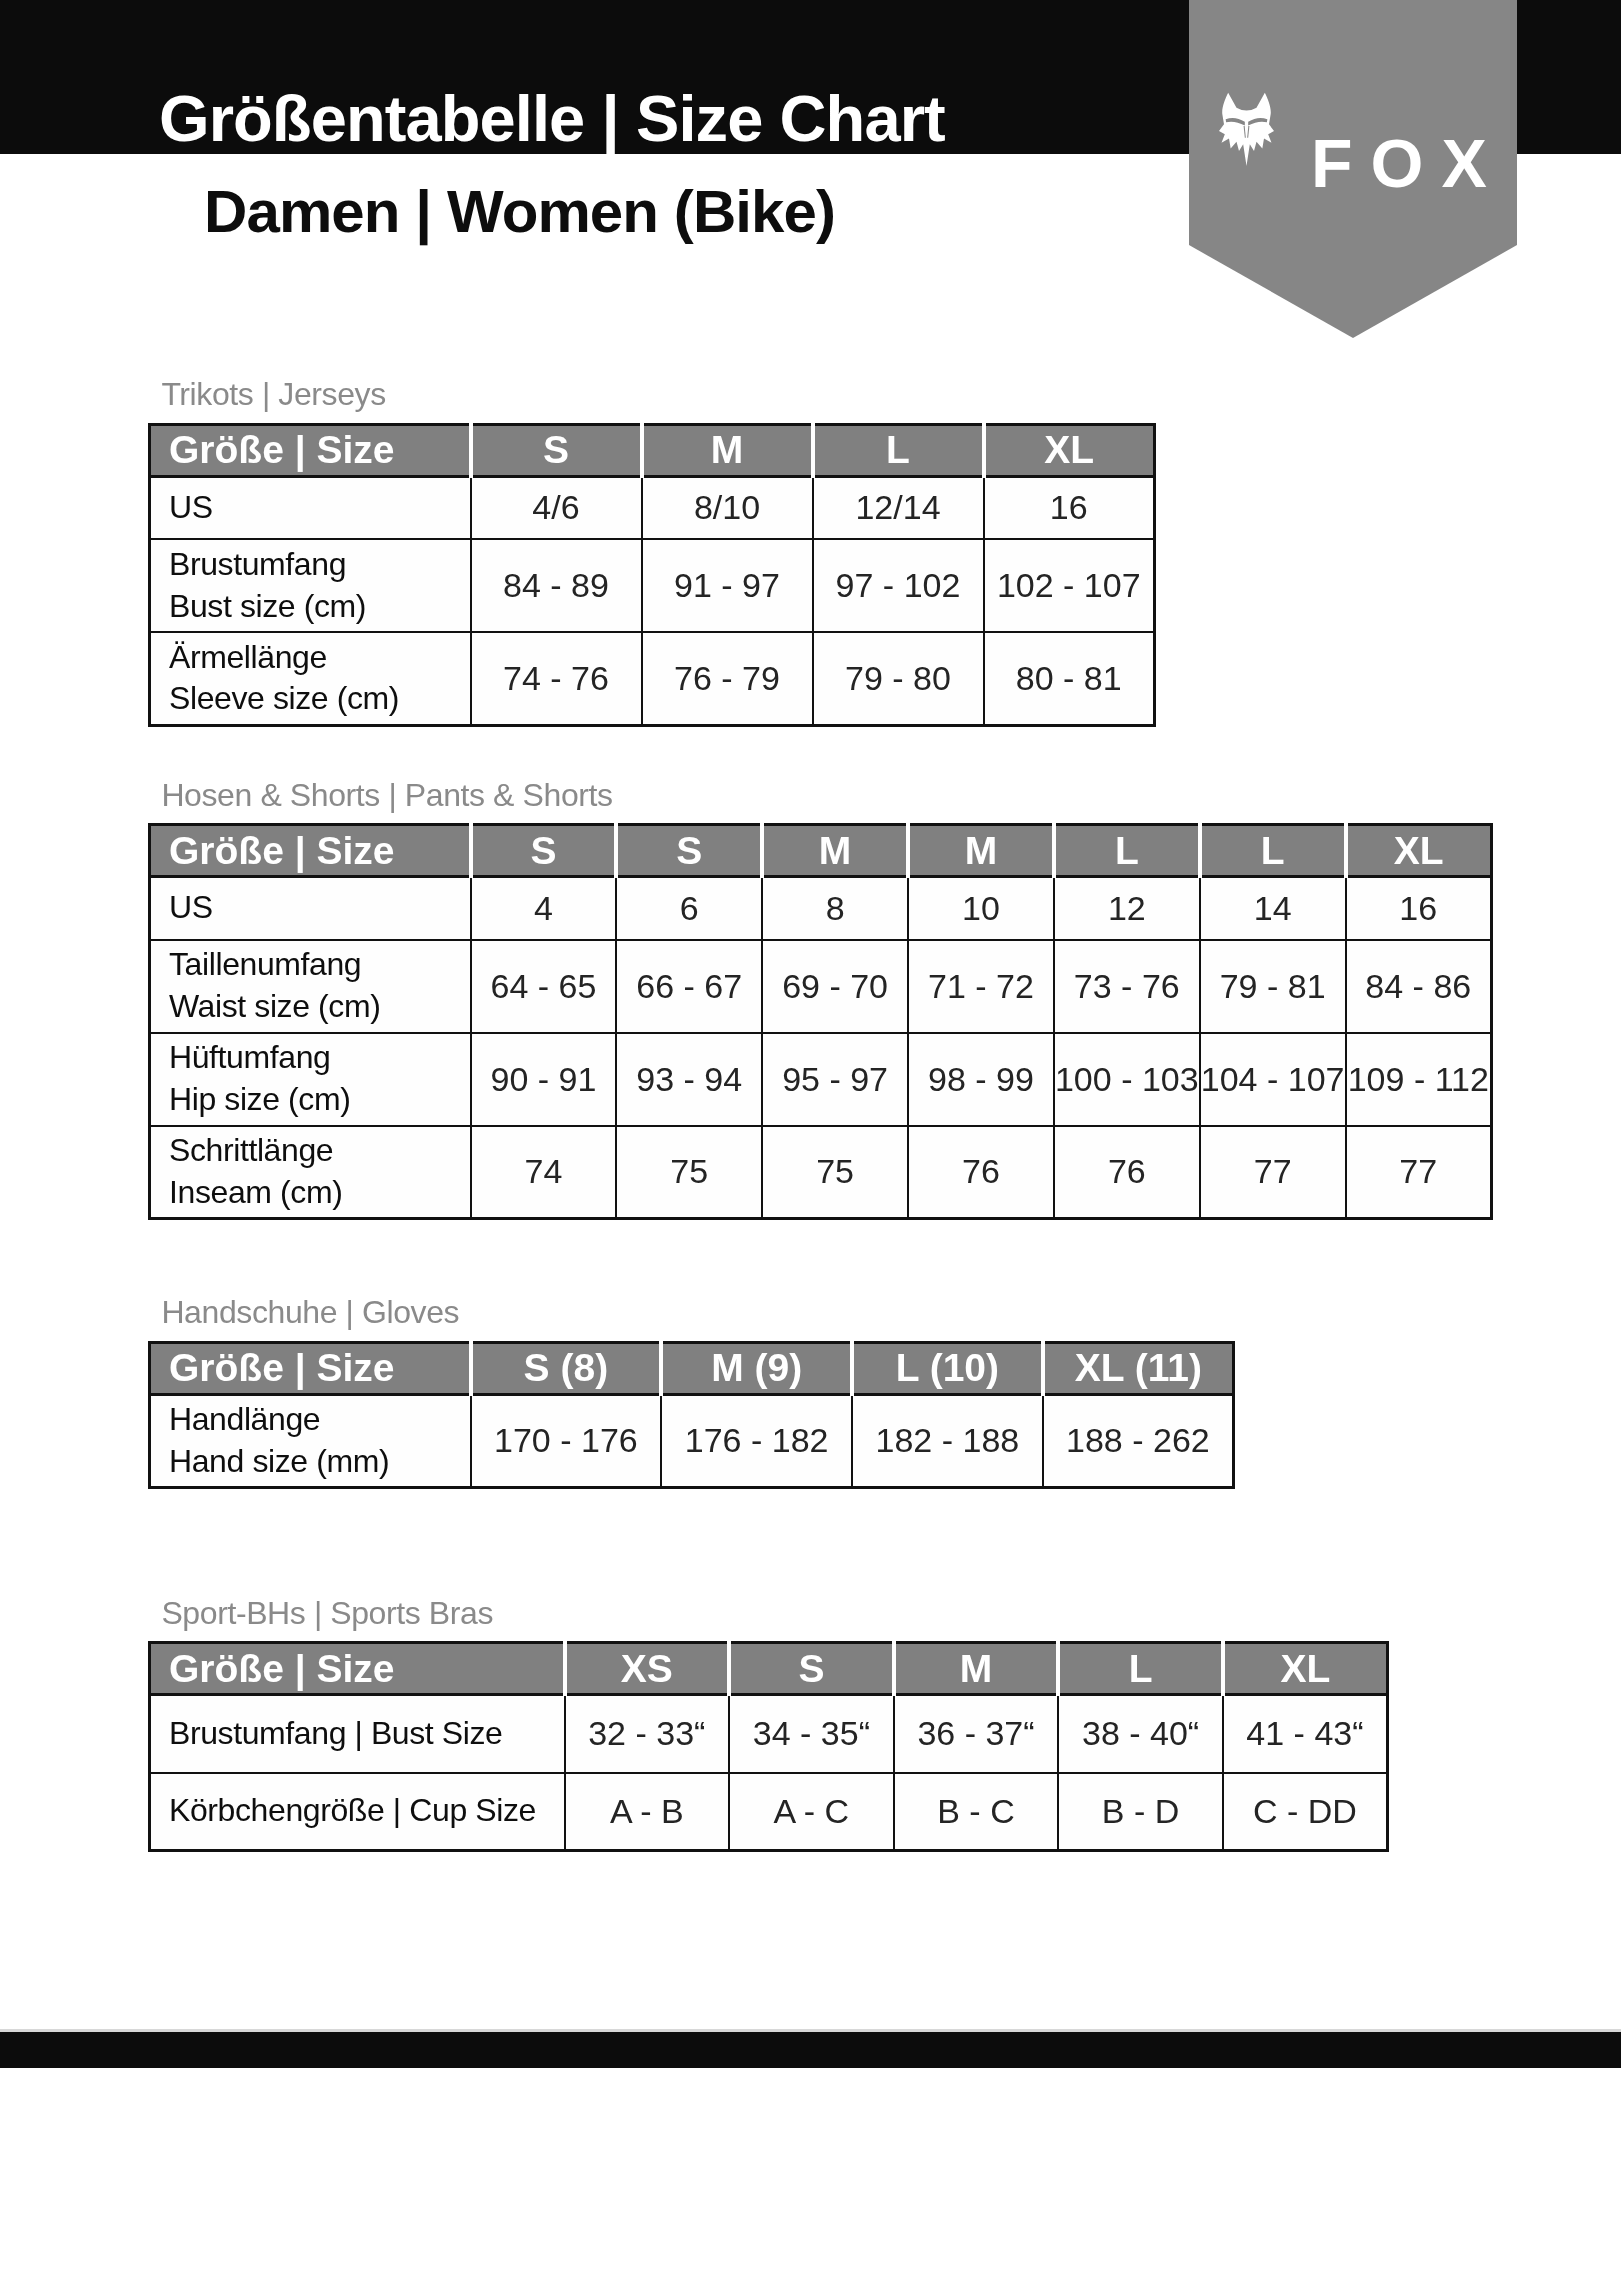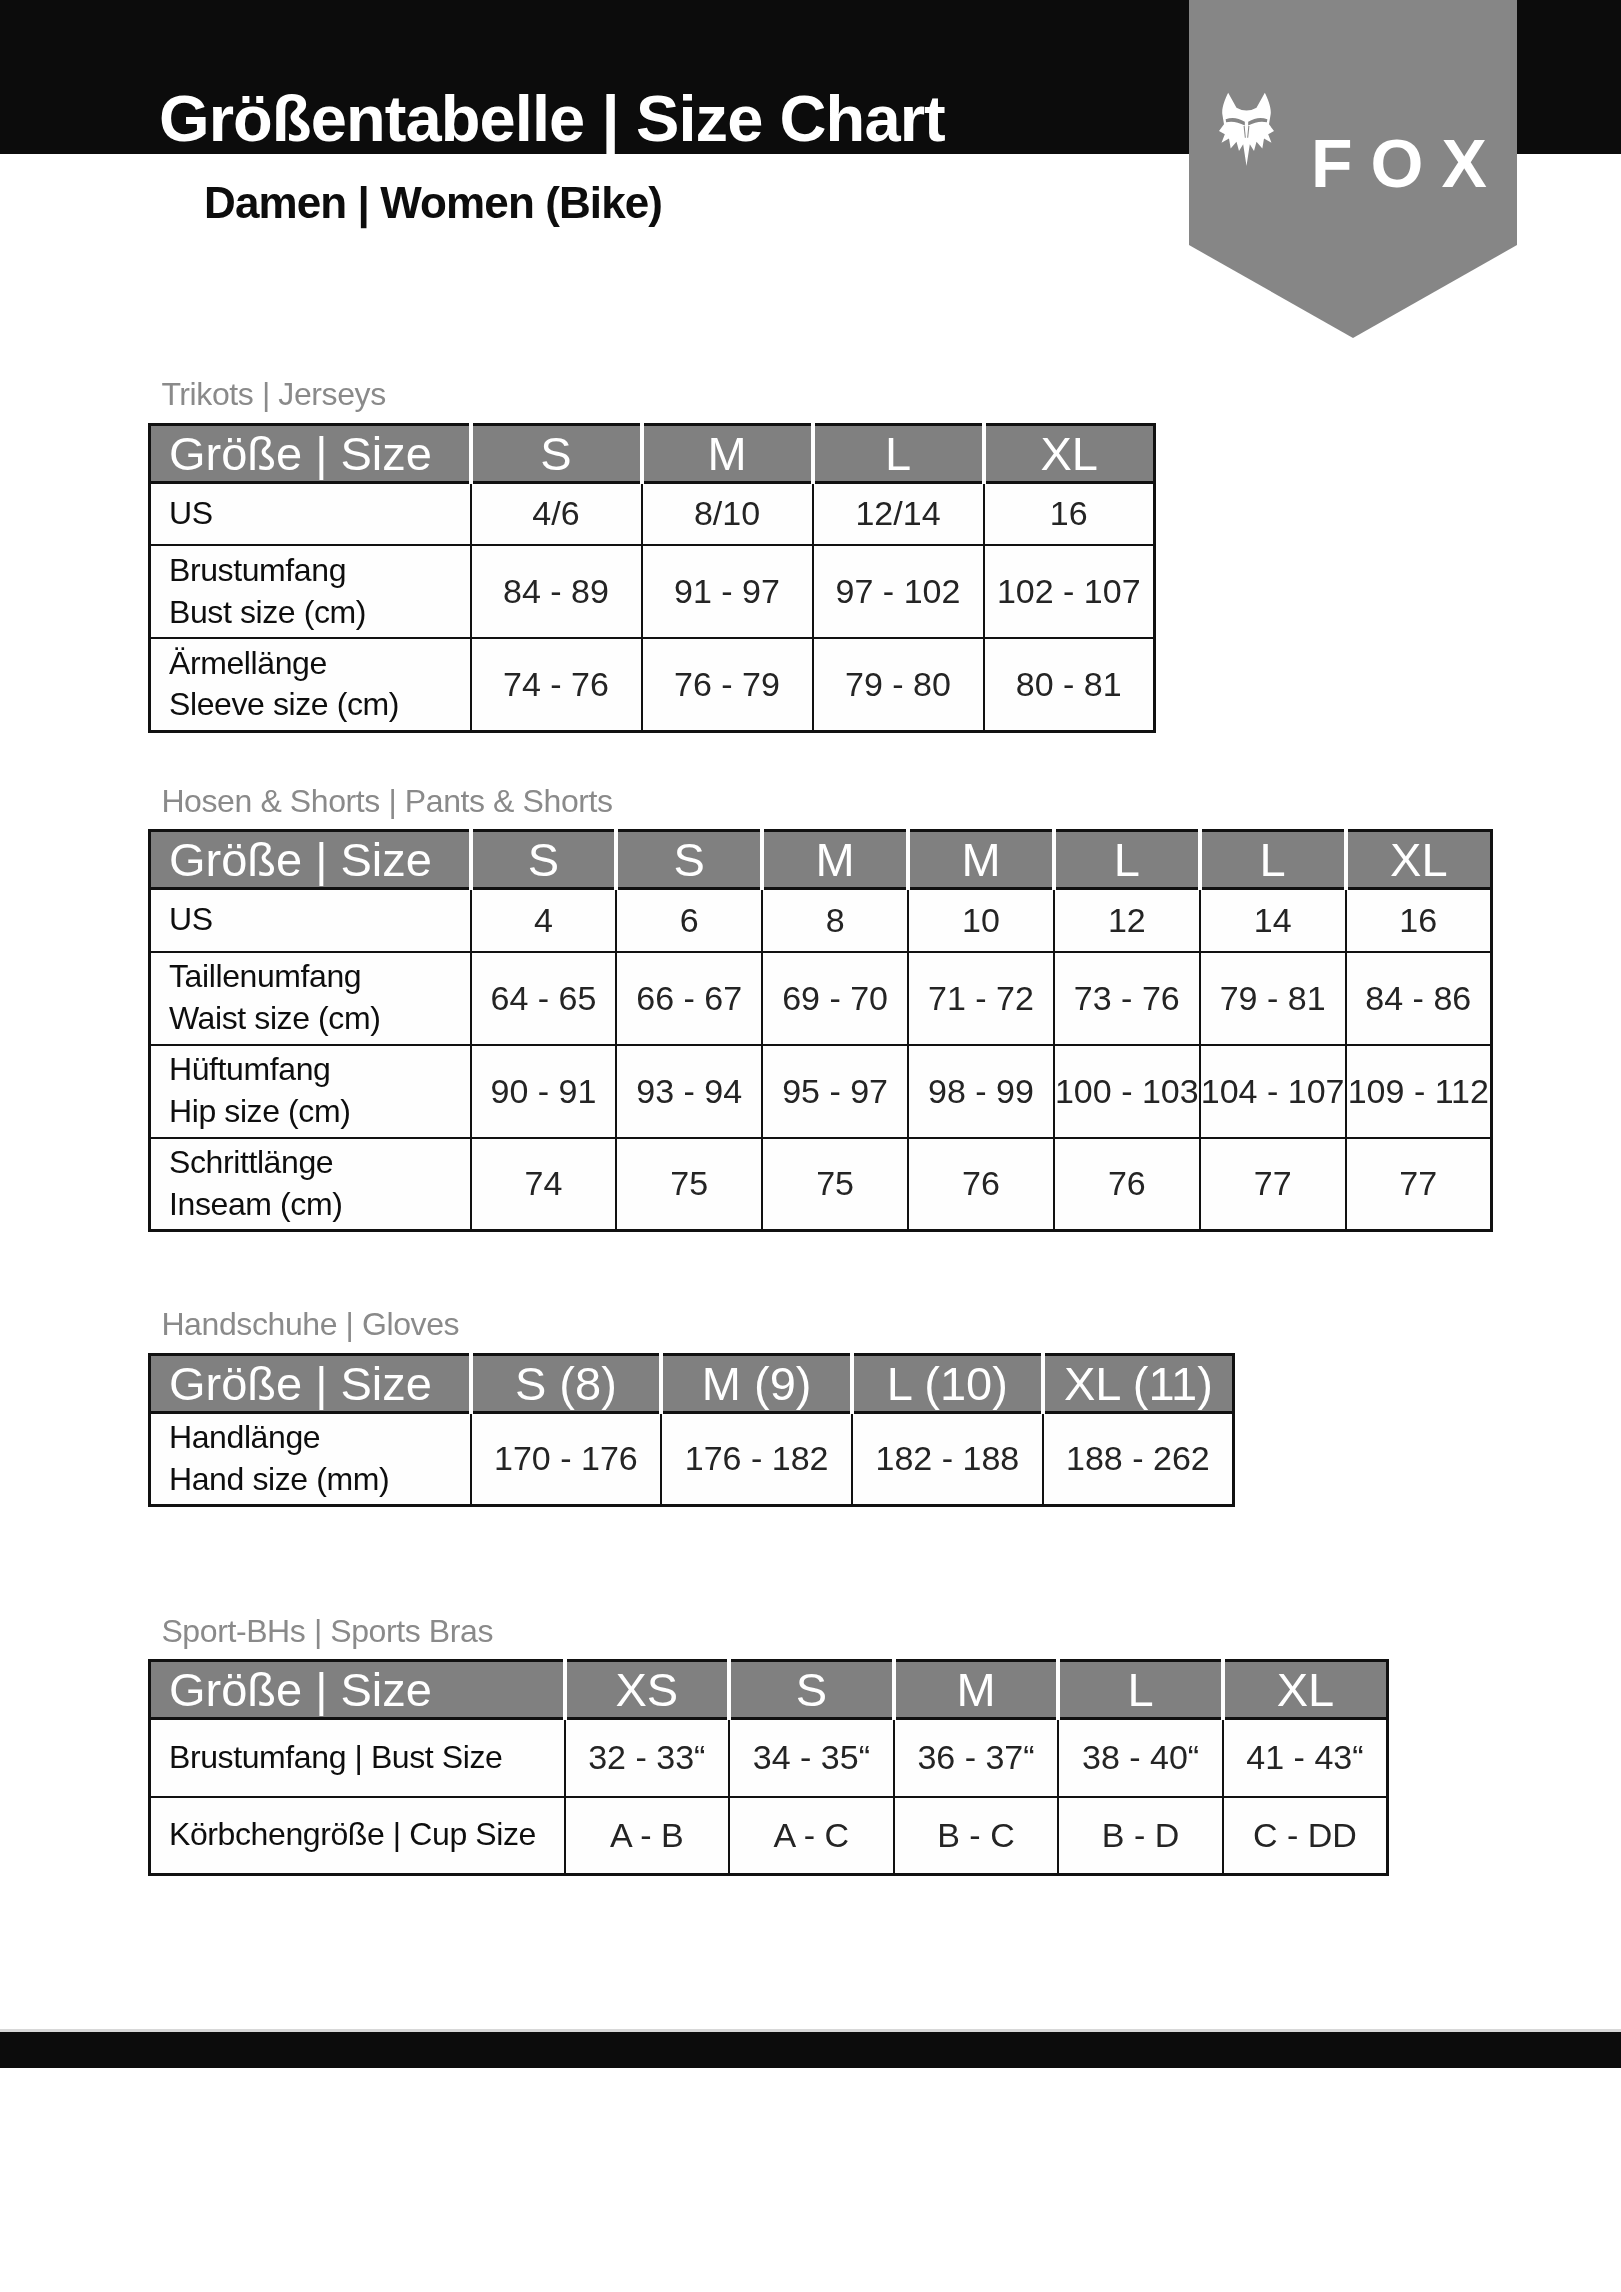--- a/index.html
+++ b/index.html
@@ -14,41 +14,41 @@
   }
   *{box-sizing:border-box;}
   html,body{margin:0;padding:0;background:#ffffff;}
   body{font-family:"Liberation Sans", sans-serif;}
   .page{position:relative;width:1621px;height:2068px;background:#ffffff;overflow:hidden;}
 
   
   .topbar{position:absolute;top:0;left:0;width:1621px;height:154px;background:var(--bar-bg);}
   .page-title{position:absolute;left:159px;top:86px;margin:0;font-size:65px;line-height:1;
     font-weight:bold;color:#ffffff;letter-spacing:-0.9px;white-space:nowrap;}
-  .page-subtitle{position:absolute;left:204px;top:179px;margin:0;font-size:44px;line-height:1.1;
+  .page-subtitle{position:absolute;left:204px;top:179px;margin:0;font-size:60px;line-height:1.1;
     font-weight:bold;color:#0d0d0d;letter-spacing:-0.9px;white-space:nowrap;}
 
   
   .ribbon{position:absolute;top:0;left:1189px;width:328px;height:338px;background:var(--ribbon-bg);
     clip-path:polygon(0 0,100% 0,100% 72.5%,50% 100%,0 72.5%);}
   .fox-head{position:absolute;left:19.7px;top:88px;width:75px;height:86px;}
   .brand-wordmark{position:absolute;left:122px;top:90px;font-size:68px;line-height:1;font-weight:bold;
     color:#ffffff;letter-spacing:18px;white-space:nowrap;margin-top:39px;}
 
   
   main{position:absolute;left:148px;top:378px;width:1397px;}
   .section h2{margin:0 0 12.5px 13.4px;font-size:32px;line-height:1;font-weight:normal;
     color:var(--section-title);letter-spacing:-0.4px;white-space:nowrap;}
   .section + .section{display:block;}
   .section:nth-of-type(2){margin-top:52px;}
   .section:nth-of-type(3){margin-top:76px;}
   .section:nth-of-type(4){margin-top:108px;}
 
   table{border-collapse:collapse;table-layout:fixed;border:3.6px solid var(--border);background:#fefefe;}
-  th{height:52px;background:var(--th-bg);color:var(--th-text);font-size:47px;font-weight:normal;
+  th{height:52px;background:var(--th-bg);color:var(--th-text);font-size:39px;font-weight:bold;
      border-left:4.5px solid #ffffff;border-bottom:3.6px solid var(--border);padding:0;white-space:nowrap;}
   th:first-child{border-left:3.6px solid var(--border);}
   th:last-child{border-right:3.6px solid var(--border);}
   th.label-col{text-align:left;padding-left:18px;}
   td{border:2.7px solid var(--border);font-size:34px;color:#242424;text-align:center;
      vertical-align:middle;padding:0;white-space:nowrap;}
   td.label{text-align:left;padding-left:18px;font-weight:normal;color:#0e0e0e;font-size:32px;line-height:1.3;
      letter-spacing:-0.4px;}
   tr.double td{height:93px;}
   tr.single td{height:63px;}

